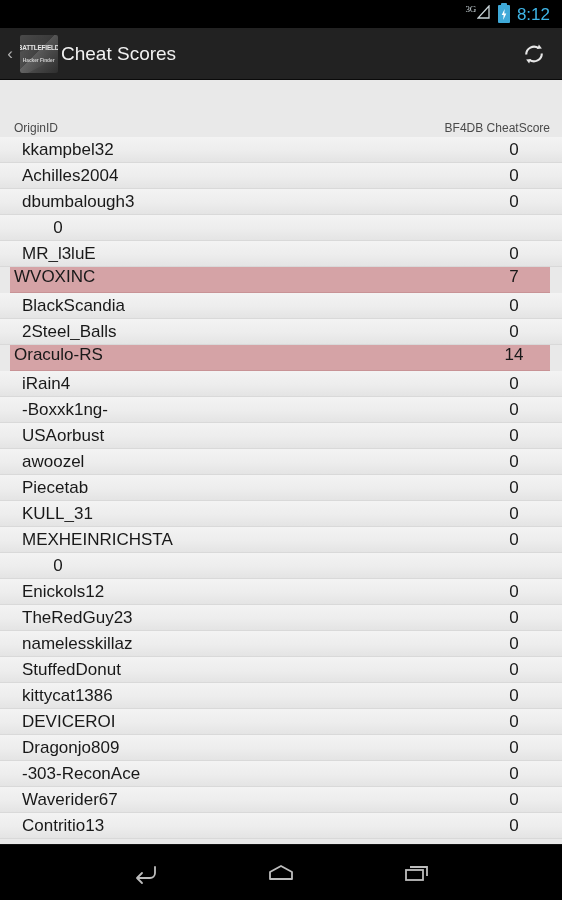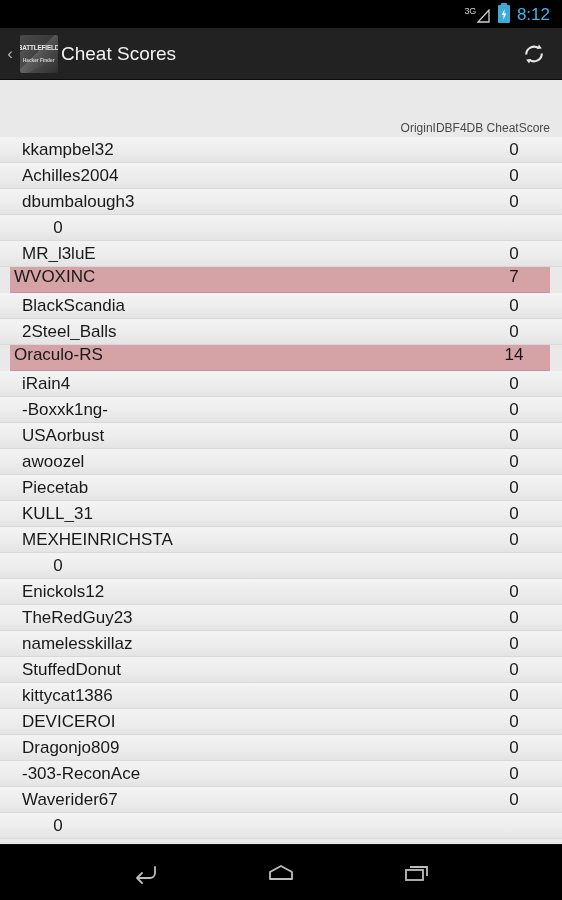--- a/index.html
+++ b/index.html
@@ -26,22 +26,23 @@
     align-items:center;
     justify-content:flex-end;
     padding-right:12px;
     gap:7px;
   }
   .status-right { display:flex; align-items:center; gap:7px; }
 
   .signal-wrap {
     position:relative;
     display:flex;
-    align-items:flex-end;
+    align-items:flex-start;
     height:18px;
+    font-family:Liberation Serif, serif;
   }
   .net-label {
     font-size:9px;
     color:#c9d4d8;
     line-height:1;
     margin-right:1px;
     margin-bottom:7px;
     letter-spacing:-0.3px;
   }
   .signal-tri {
@@ -163,21 +164,21 @@
     display:flex;
     align-items:flex-end;
     padding:42px 12px 3px 14px;
     background:#e9e9e9;
   }
   .th {
     font-size:12px;
     color:#4a4a4a;
     line-height:1;
   }
-  .th-origin { flex:1 1 auto; text-align:right;margin-left:48px; }
+  .th-origin { flex:1 1 auto; text-align:left; }
   .th-score  { flex:0 0 auto; text-align:left; }
 
   .rows { position:relative; }
 
   .row {
     display:flex;
     align-items:center;
     height:26px;
     padding:0 12px 0 22px;
     background:linear-gradient(to bottom,#f3f3f3 0%,#ededed 55%,#e4e4e4 100%);
@@ -373,20 +374,21 @@
         </div>
         <div class="row">
           <span class="name">-303-ReconAce</span>
           <span class="score">0</span>
         </div>
         <div class="row">
           <span class="name">Waverider67</span>
           <span class="score">0</span>
         </div>
         <div class="row">
+          <span class="name">Contritio13</span>
           <span class="score">0</span>
         </div>
       </div>
   </div>
 
   <div class="nav-bar">
     <div class="nav-btn">
       <span>
         <svg width="30" height="24" viewBox="0 0 30 24">
           <path d="M25 6 L25 12 A5 5 0 0 1 20 17 L8 17" fill="none" stroke="#bdbdbd" stroke-width="1.8" stroke-linecap="round"></path>

